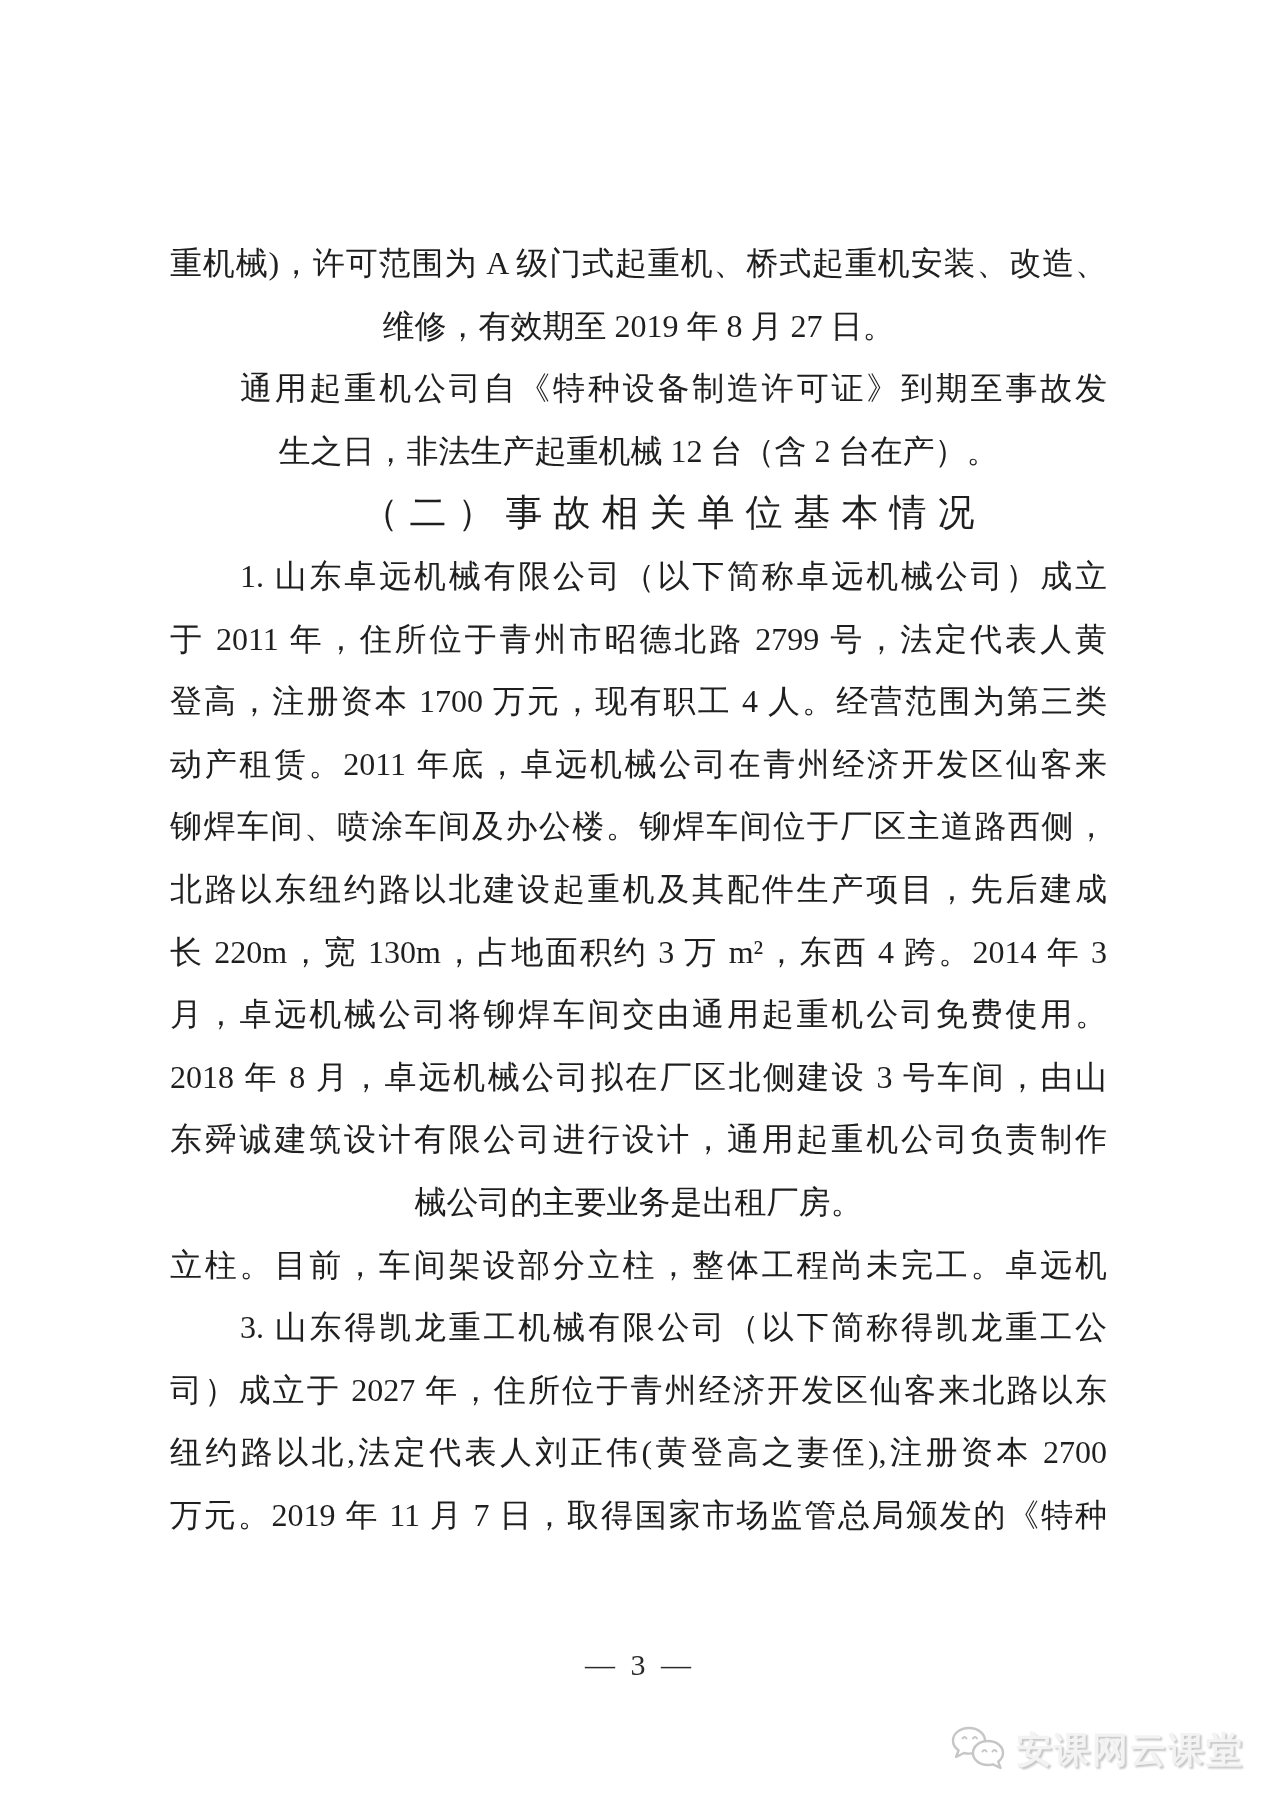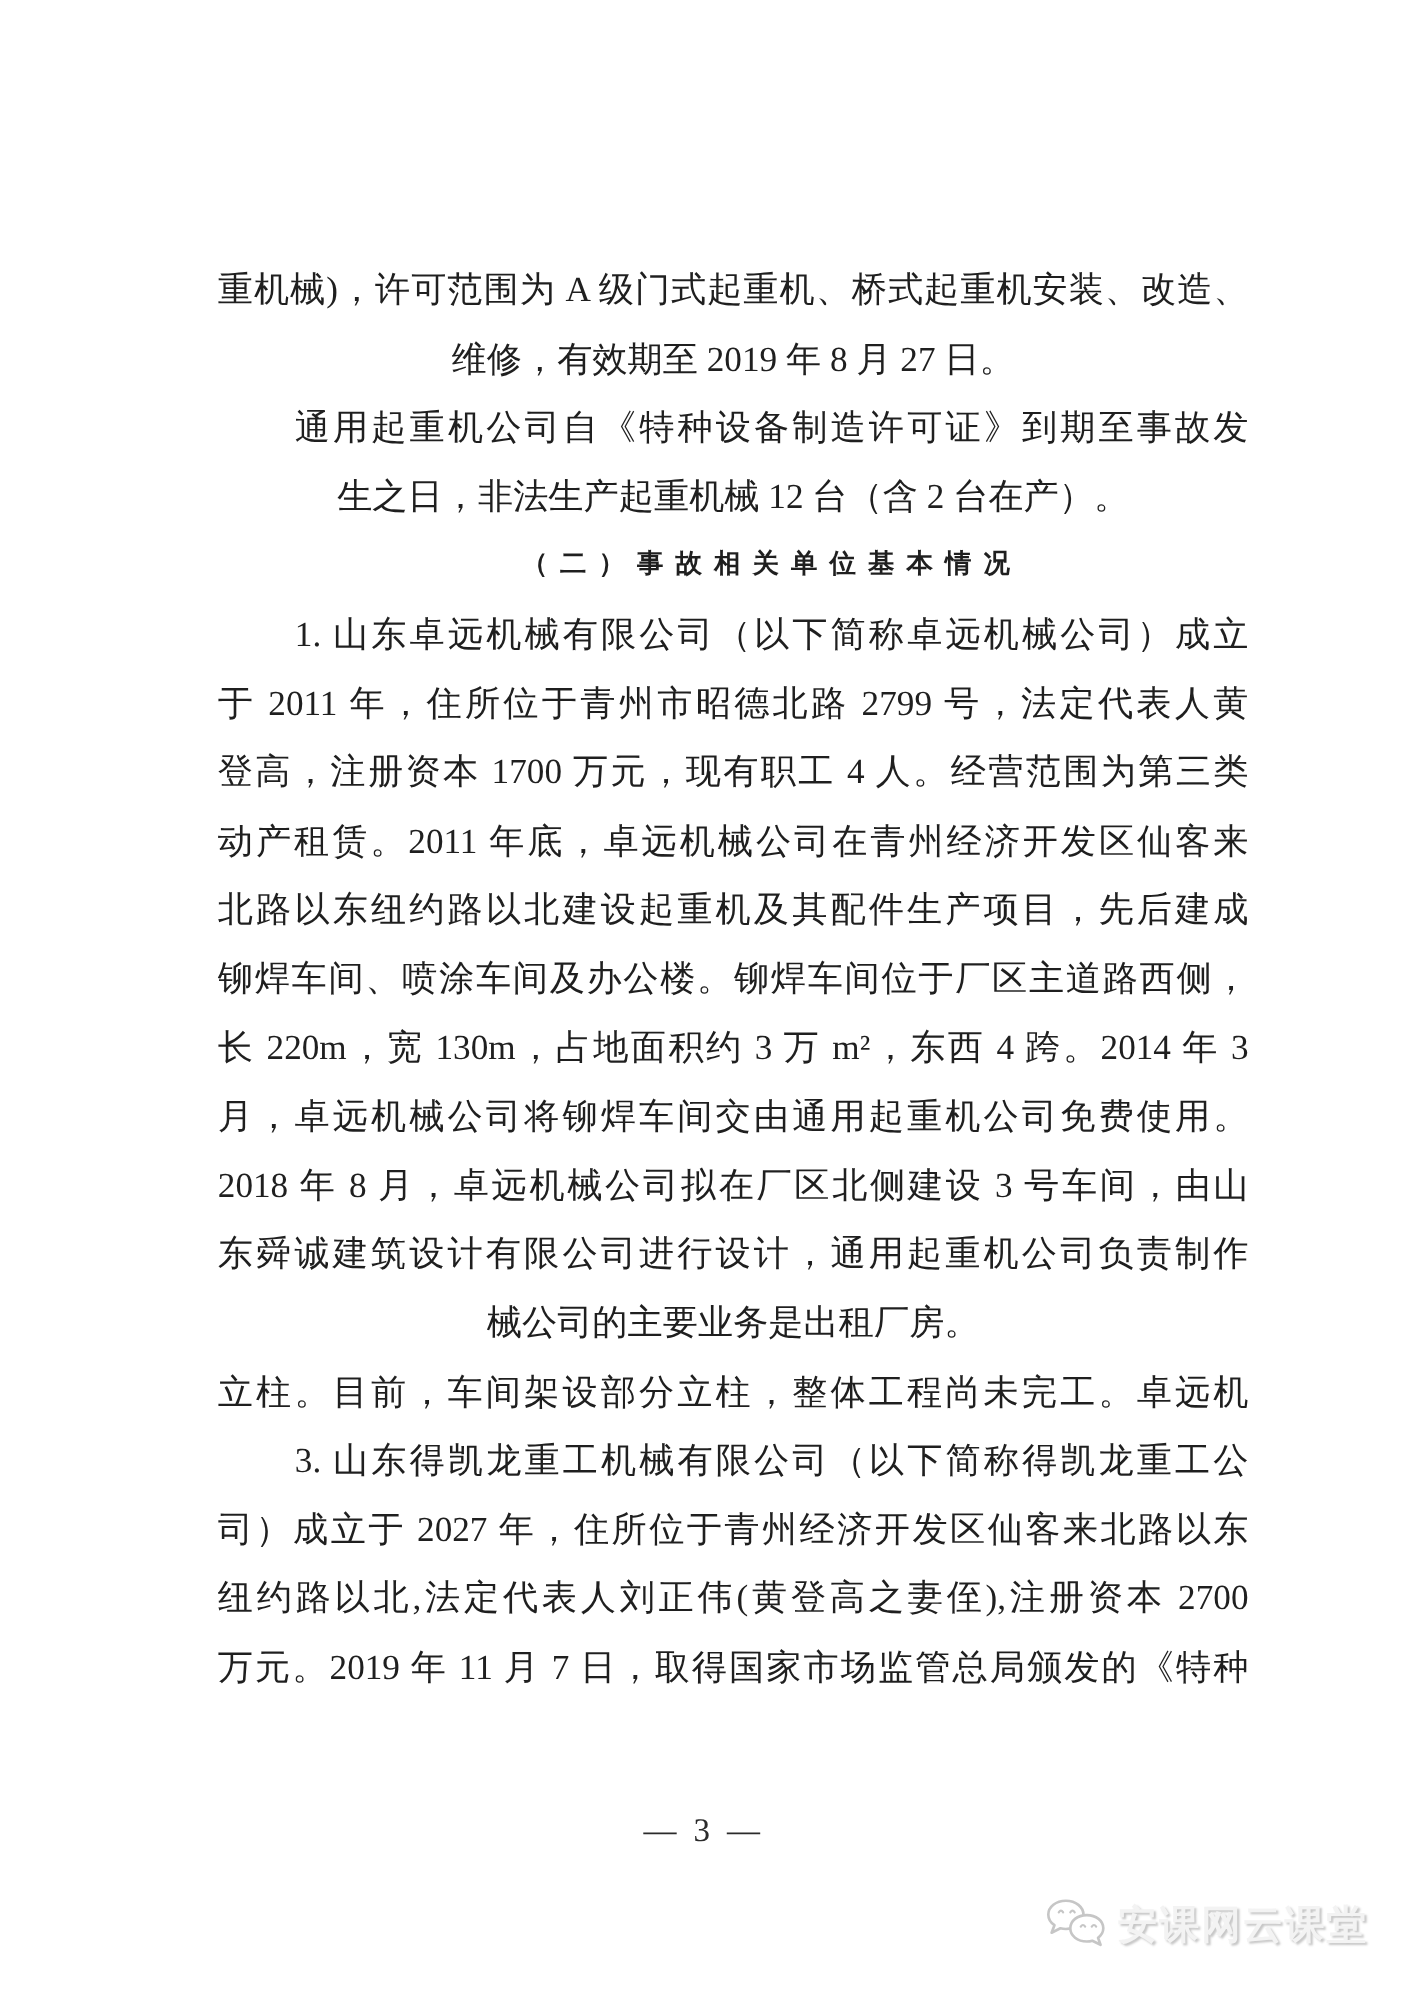--- a/index.html
+++ b/index.html
@@ -31,22 +31,22 @@
   }
   .line.justify {
     text-align: justify;
     text-align-last: justify;
     text-justify: inter-character;
   }
   .line.indent {
     text-indent: 70px;
   }
   .line.heading {
-    font-weight: 700;
-    font-size: 24px;
+    font-weight: 400;
+    font-size: 37px;
     letter-spacing: 11px;
   }
   .page-number {
     position: absolute;
     left: 0;
     top: 1642px;
     width: 100%;
     height: 46px;
     line-height: 46px;
     text-align: center;
@@ -73,32 +73,32 @@
   }
   .watermark-icon {
     display: block;
   }
 </style>
 </head>
 <body>
 
 <div class="page">
 
-  <main class="body-text" style="color: rgb(31, 31, 31); margin-left: 28px;">
+  <main class="body-text" style="color: rgb(31, 31, 31);">
       <div class="line justify">重机械)，许可范围为 A 级门式起重机、桥式起重机安装、改造、</div>
       <div class="line">维修，有效期至 2019 年 8 月 27 日。</div>
       <div class="line justify indent">通用起重机公司自《特种设备制造许可证》到期至事故发</div>
       <div class="line">生之日，非法生产起重机械 12 台（含 2 台在产）。</div>
       <div class="line indent heading">（二）事故相关单位基本情况</div>
       <div class="line justify indent">1. 山东卓远机械有限公司（以下简称卓远机械公司）成立</div>
       <div class="line justify">于 2011 年，住所位于青州市昭德北路 2799 号，法定代表人黄</div>
       <div class="line justify">登高，注册资本 1700 万元，现有职工 4 人。经营范围为第三类</div>
       <div class="line justify">动产租赁。2011 年底，卓远机械公司在青州经济开发区仙客来</div>
+      <div class="line justify">铆焊车间、喷涂车间及办公楼。铆焊车间位于厂区主道路西侧，</div>
       <div class="line justify">北路以东纽约路以北建设起重机及其配件生产项目，先后建成</div>
-      <div class="line justify">铆焊车间、喷涂车间及办公楼。铆焊车间位于厂区主道路西侧，</div>
       <div class="line justify">长 220m，宽 130m，占地面积约 3 万 m²，东西 4 跨。2014 年 3</div>
       <div class="line justify">月，卓远机械公司将铆焊车间交由通用起重机公司免费使用。</div>
       <div class="line justify">2018 年 8 月，卓远机械公司拟在厂区北侧建设 3 号车间，由山</div>
       <div class="line justify">东舜诚建筑设计有限公司进行设计，通用起重机公司负责制作</div>
       <div class="line">械公司的主要业务是出租厂房。</div>
       <div class="line justify">立柱。目前，车间架设部分立柱，整体工程尚未完工。卓远机</div>
       <div class="line justify indent">3. 山东得凯龙重工机械有限公司（以下简称得凯龙重工公</div>
       <div class="line justify">司）成立于 2027 年，住所位于青州经济开发区仙客来北路以东</div>
       <div class="line justify">纽约路以北,法定代表人刘正伟(黄登高之妻侄),注册资本 2700</div>
       <div class="line justify">万元。2019 年 11 月 7 日，取得国家市场监管总局颁发的《特种</div>

